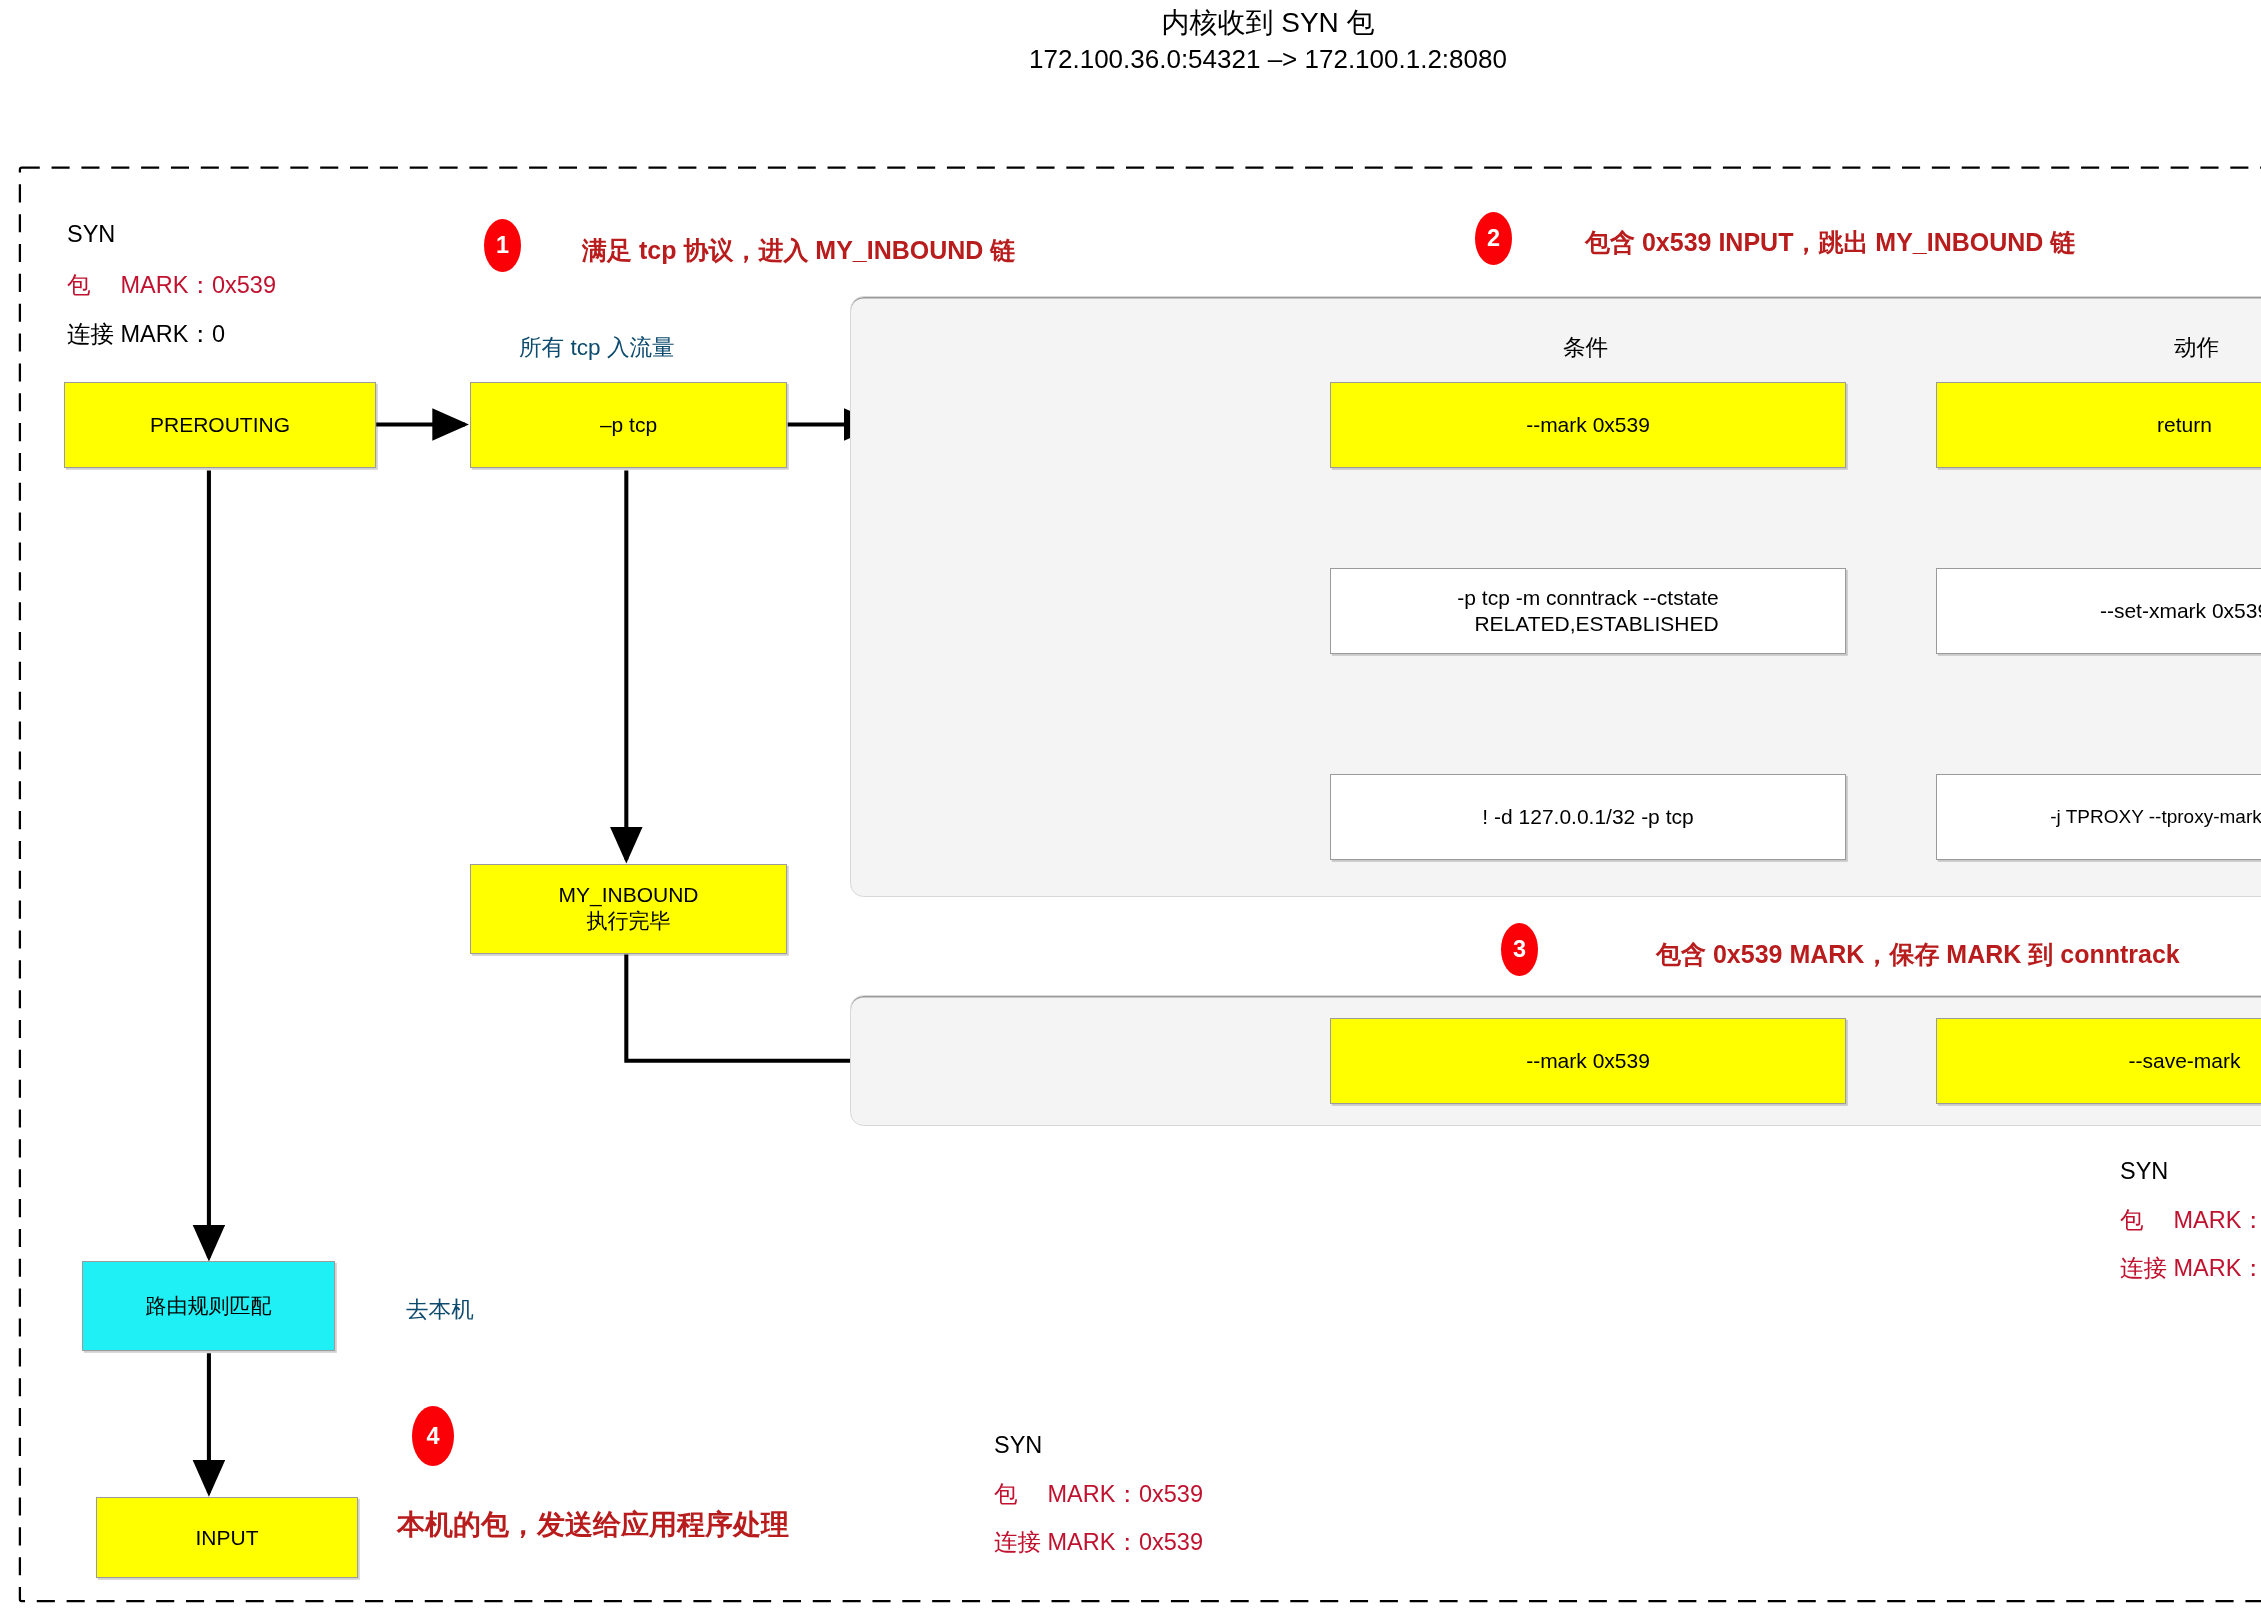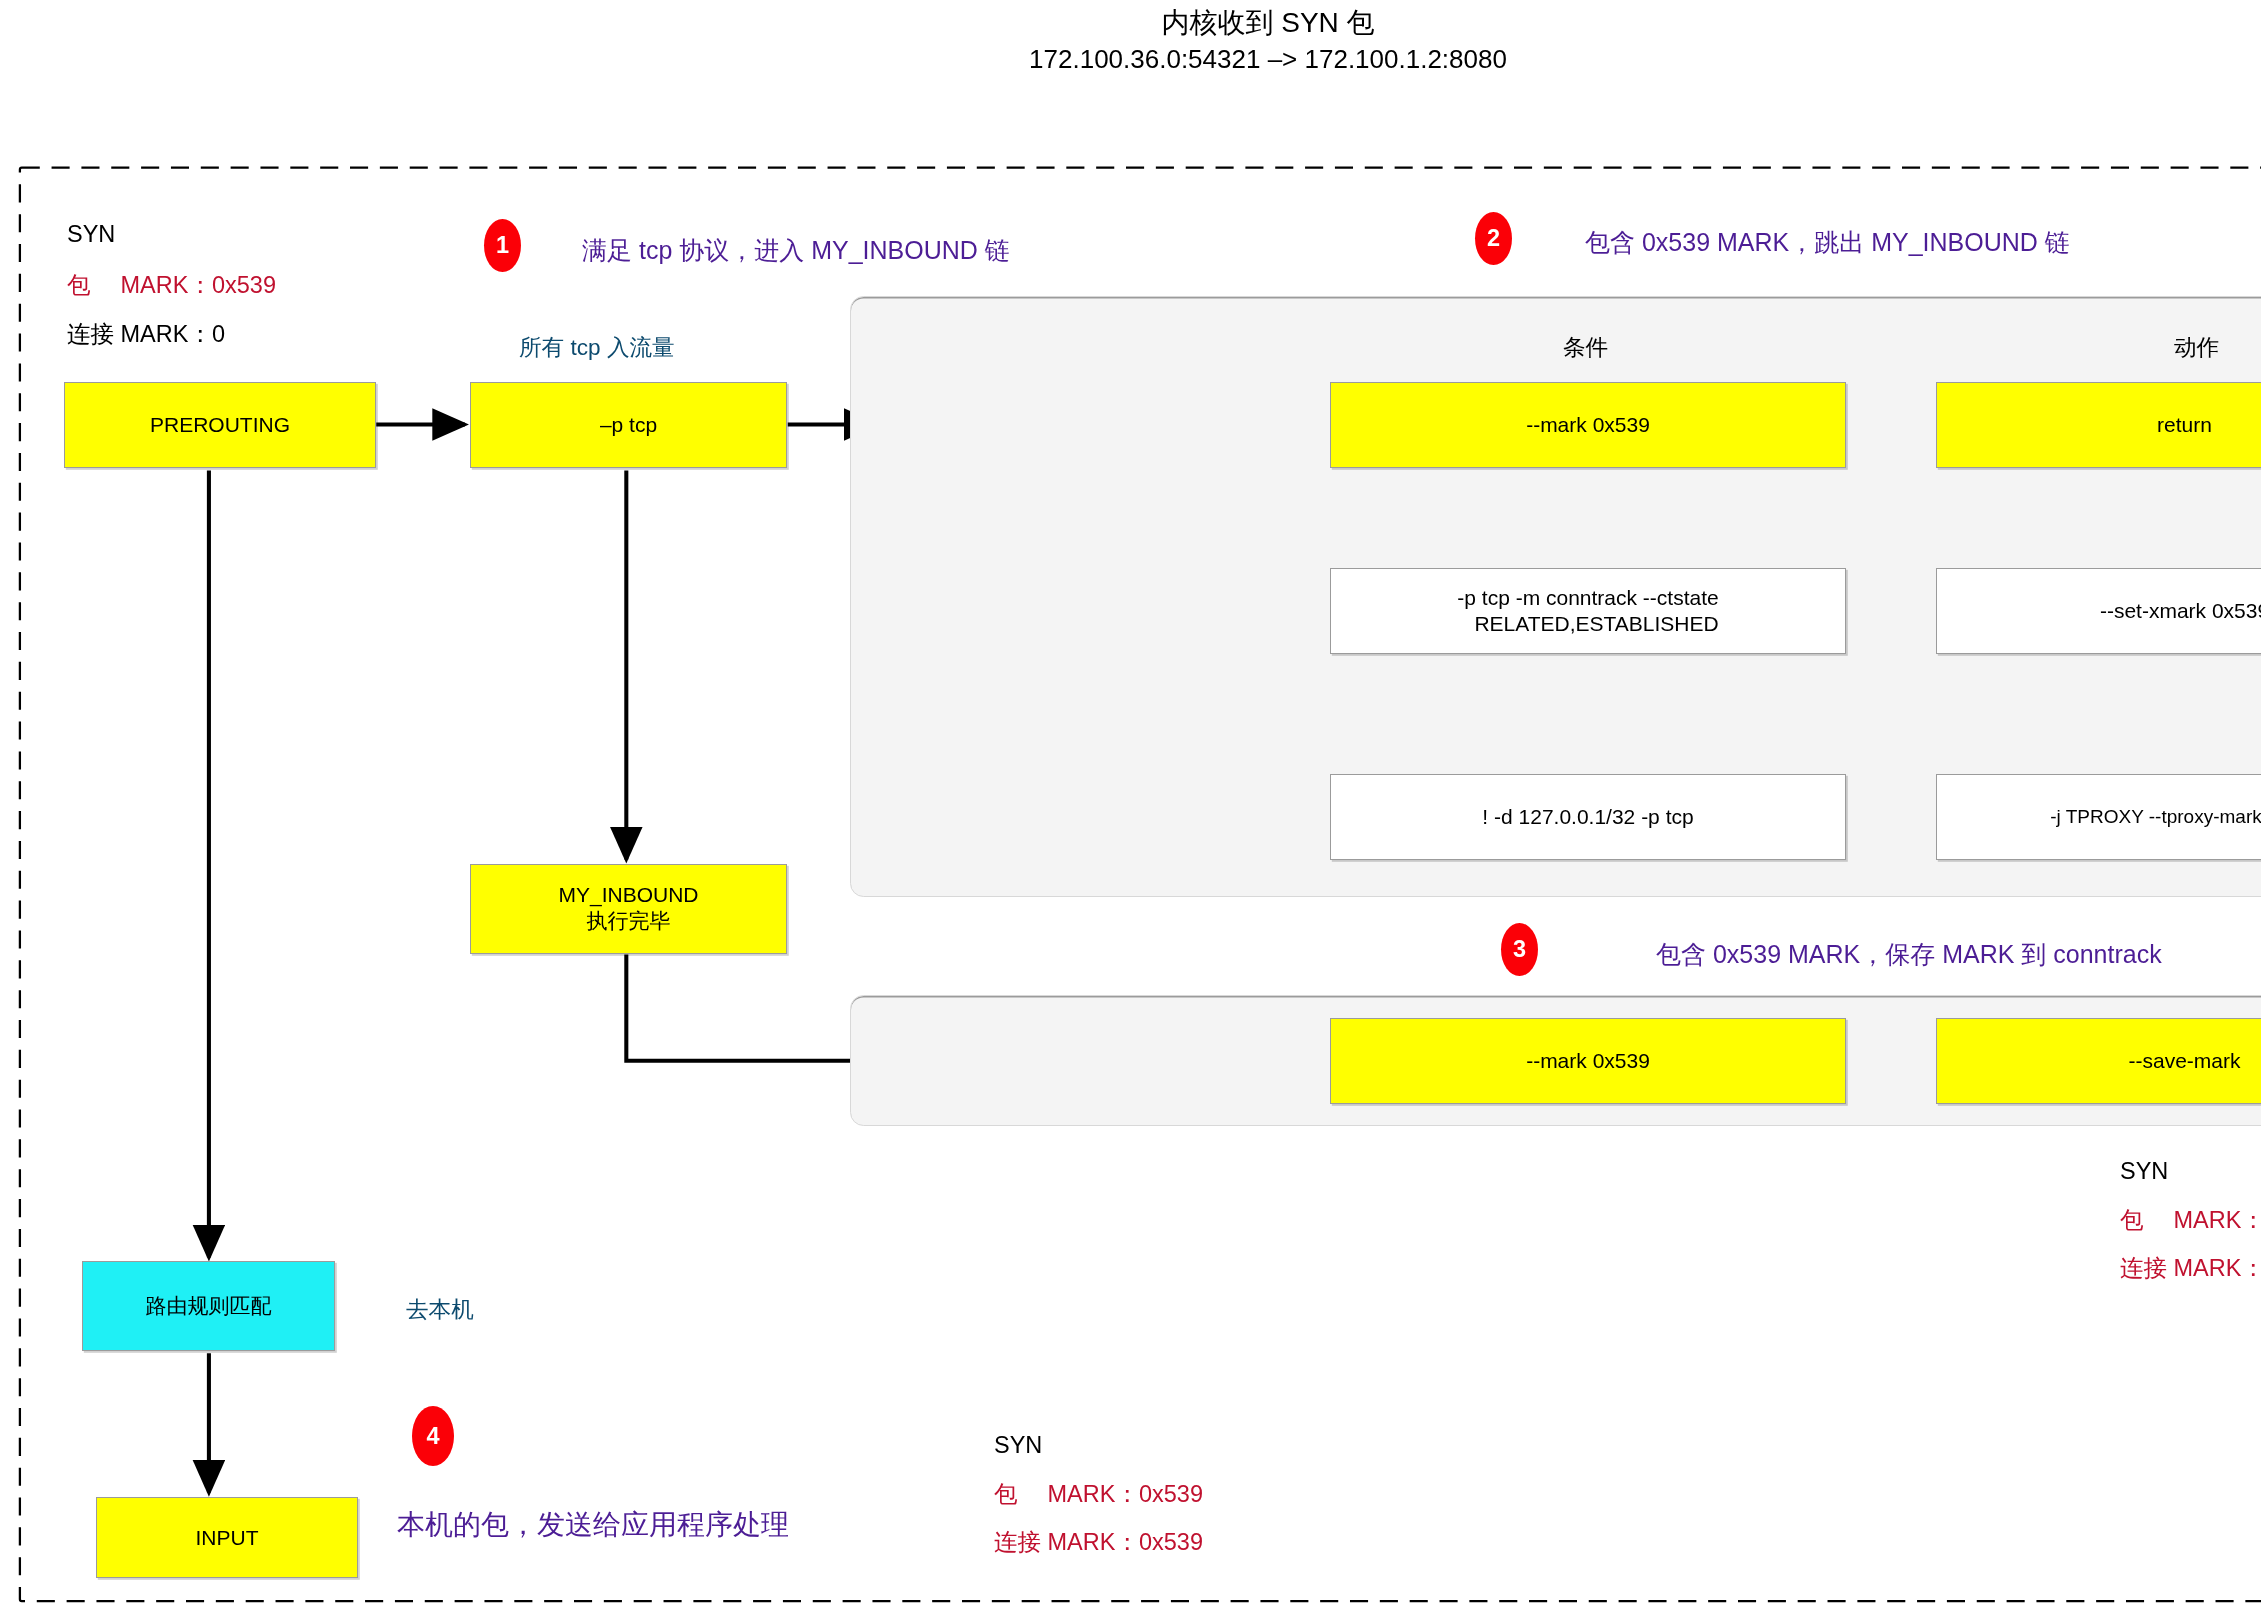--- a/index.html
+++ b/index.html
@@ -7,21 +7,21 @@
   #stage{position:relative;width:2536px;height:1619px;background:#fff;overflow:hidden;}
   svg.layer{position:absolute;left:0;top:0;width:2536px;height:1619px;pointer-events:none;}
 
   .txt{position:absolute;white-space:pre;color:#000;line-height:1.1;}
   .title{font-size:28px;text-align:center;width:100%;left:0;}
   .subtitle{font-size:26px;text-align:center;width:100%;left:0;}
 
   .meta{font-size:23.5px;}
   .meta.red{color:#c0112f;}
 
-  .steplabel{position:absolute;font-size:25px;font-weight:normal;color:#4c1d95;white-space:pre;}
+  .steplabel{position:absolute;font-size:25px;font-weight:bold;color:#b91c1c;white-space:pre;}
   .badge{position:absolute;border-radius:50%;background:#fb0007;color:#fff;
          display:flex;align-items:center;justify-content:center;
          font-size:23.5px;font-weight:bold;}
 
   .node{position:absolute;box-sizing:border-box;
         display:flex;align-items:center;justify-content:center;text-align:center;
         font-size:21px;color:#000;
         border:1.4px solid #9b9b9b;
         box-shadow:1.8px 1.8px 0 rgba(0,0,0,0.18);}
   .node.yellow{background:#ffff00;}
@@ -89,21 +89,21 @@
   </svg>
 
   <div class="txt meta" style="left:67px; top:222px;">SYN</div>
   <div class="txt meta red" style="left:67px; top:273px;">包　 MARK：0x539</div>
   <div class="txt meta" style="left:67px; top:322px;">连接 MARK：0</div>
 
   <div class="badge" style="left:484px; top:219px; width:37px; height:53px;">1</div>
   <div class="steplabel" style="left:582px; top:234px;">满足 tcp 协议，进入 MY_INBOUND 链</div>
 
   <div class="badge" style="left:1475px; top:212px; width:37px; height:53px;">2</div>
-  <div class="steplabel" style="left:1585px; top:226px;">包含 0x539 MARK，跳出 MY_INBOUND 链</div>
+  <div class="steplabel" style="left:1585px; top:226px;">包含 0x539 INPUT，跳出 MY_INBOUND 链</div>
 
   <div class="badge" style="left:1501px; top:923px; width:37px; height:53px;">3</div>
   <div class="steplabel" style="left:1656px; top:938px;">包含 0x539 MARK，保存 MARK 到 conntrack</div>
 
   <div class="badge" style="left:412px; top:1406px; width:42px; height:60px;">4</div>
   <div class="steplabel" style="left:397px; top:1506px; font-size:28px;">本机的包，发送给应用程序处理</div>
 
   <div class="node yellow" style="left:64px; top:382px; width:312px; height:86px;">
     <span>PREROUTING</span>
   </div>

